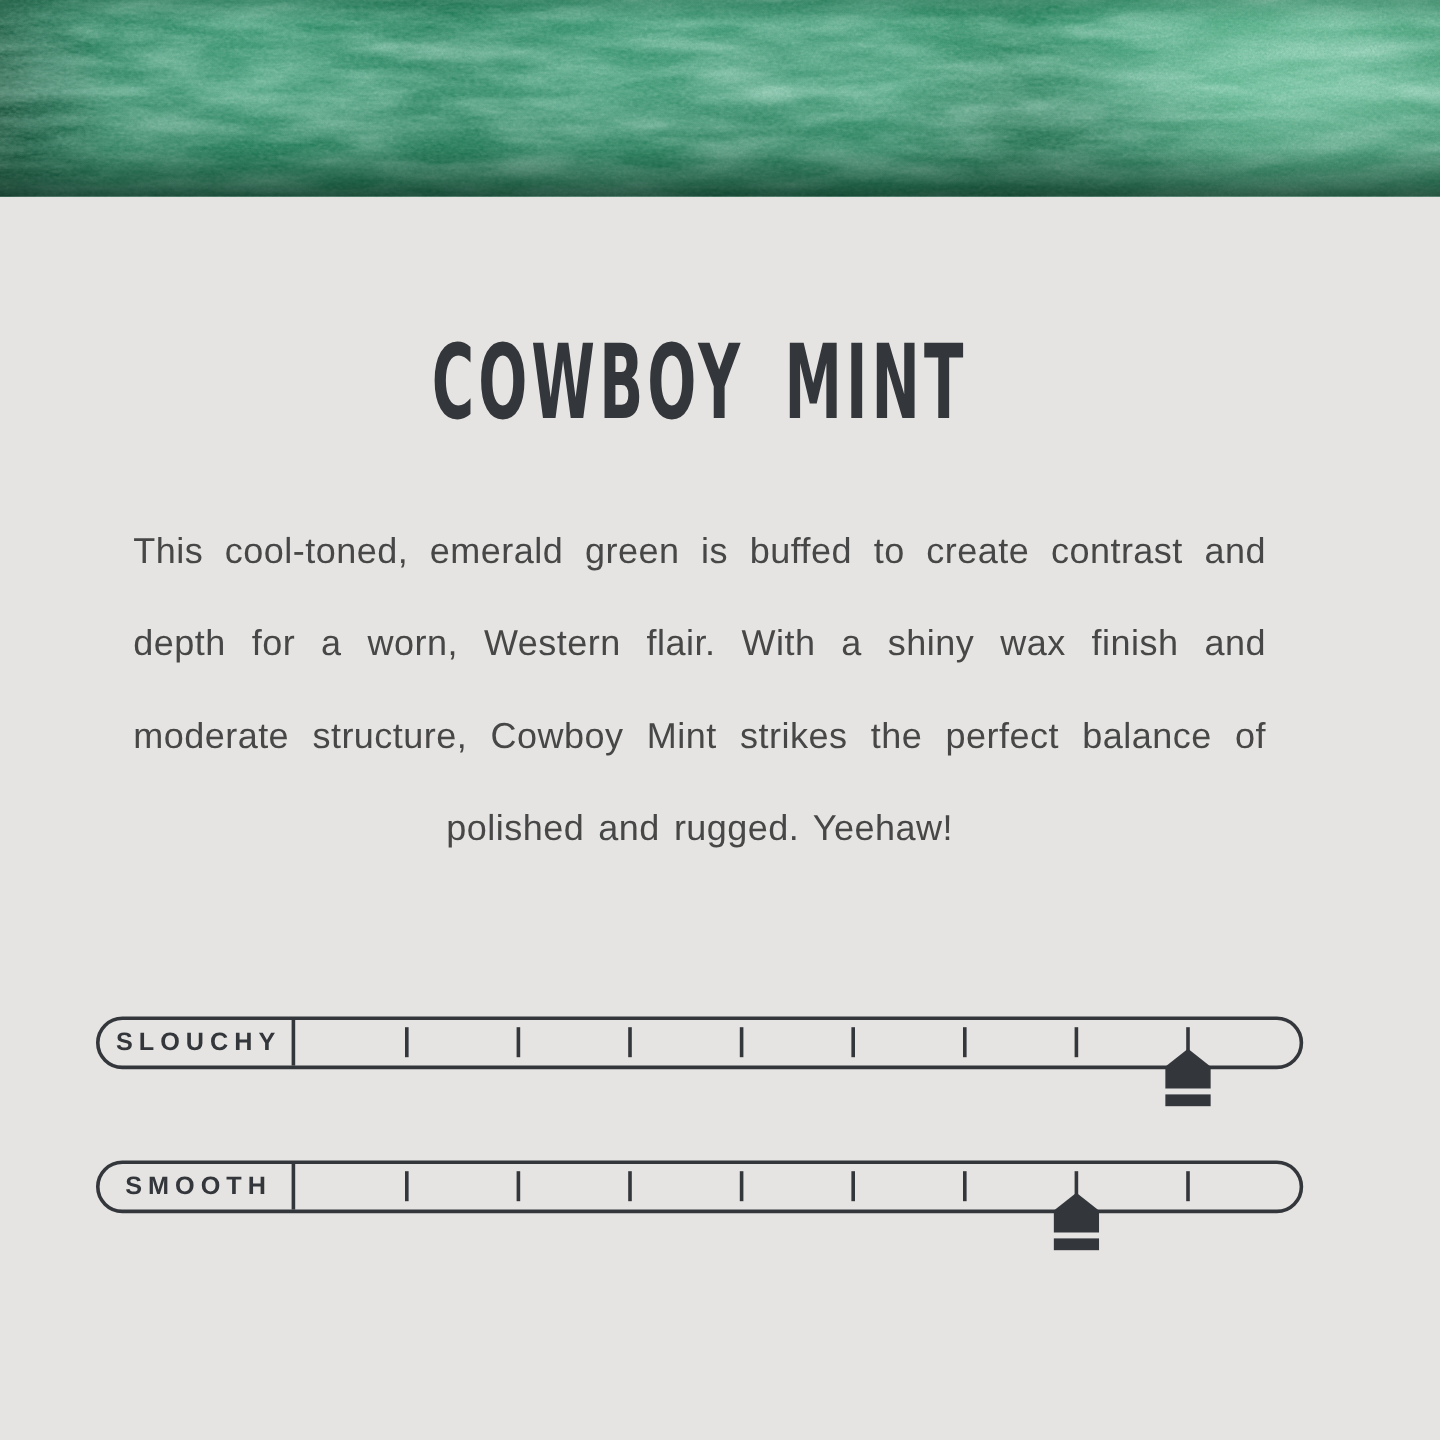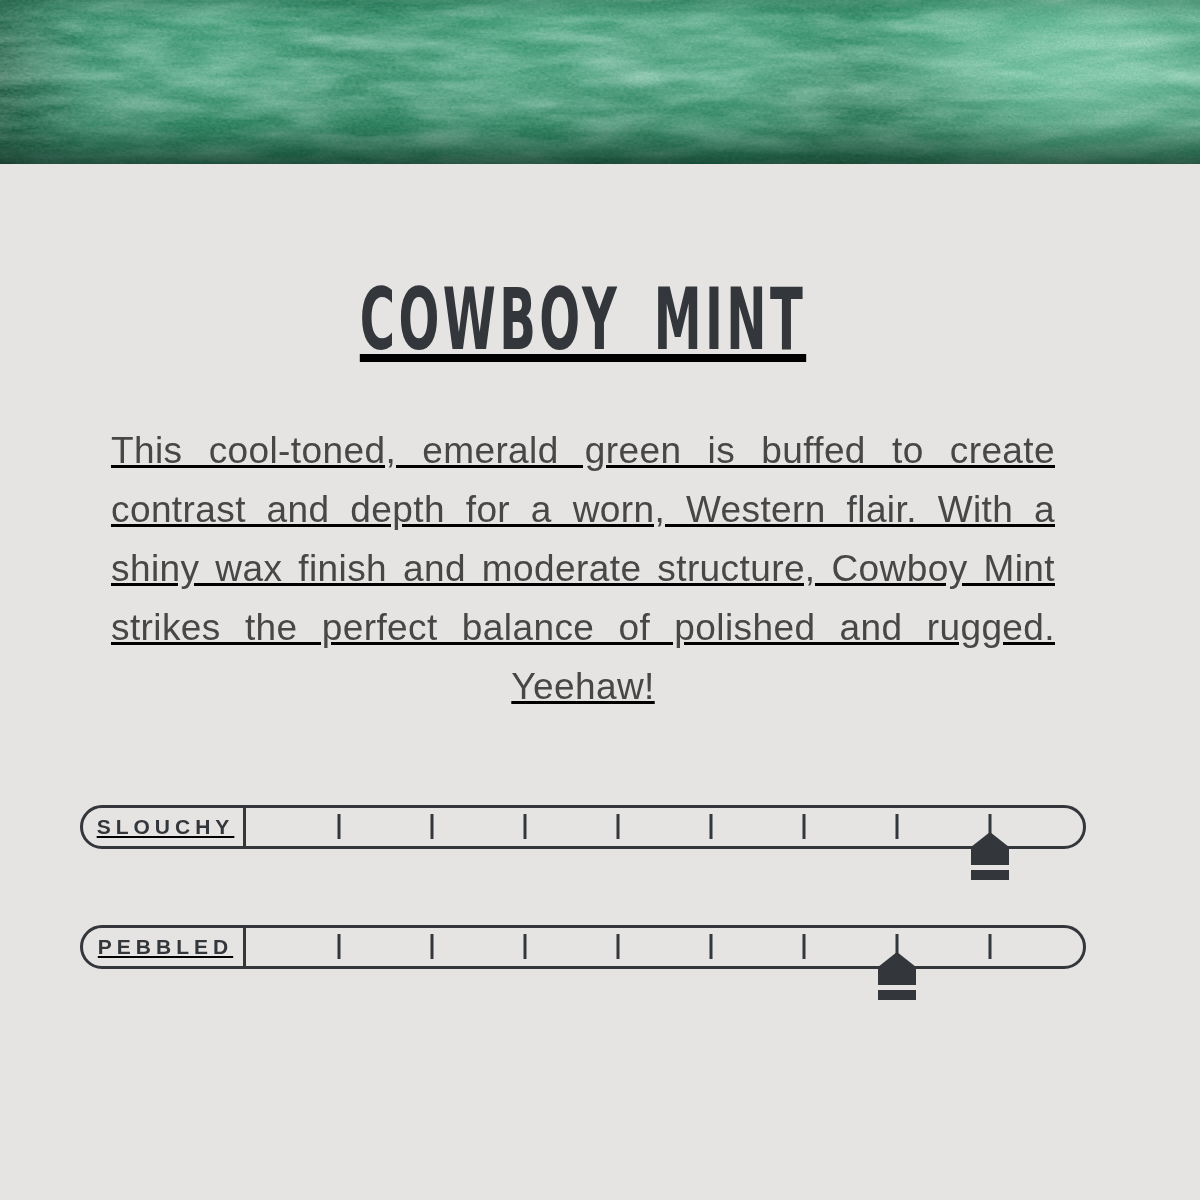--- a/index.html
+++ b/index.html
@@ -7,21 +7,21 @@
     --ink:#33363a;
     --body-text:#474747;
   }
   *{margin:0;padding:0;box-sizing:border-box;}
   html,body{width:1200px;height:1200px;}
   body{
     background:var(--bg);
     font-family:"Liberation Sans", sans-serif;
     overflow:hidden;
   }
-  .page{width:1166px;height:1200px;position:relative;text-decoration:underline;}
+  .page{width:1166px;height:1200px;position:relative;}
 
   
   .banner{width:1200px;height:164px;overflow:hidden;}
   .banner svg{display:block;width:100%;height:164px;}
 
   
   .title{
     margin-top:112px;
     font-family:"DejaVu Sans", sans-serif;
     font-weight:bold;
@@ -33,41 +33,41 @@
     text-align:center;
     transform:scaleX(0.56);
     transform-origin:center;
     white-space:nowrap;
   }
 
   
   .description{
     width:944px;
     margin:59px auto 0;
-    font-size:37px;
-    line-height:59px;
+    font-size:30px;
+    line-height:77px;
     letter-spacing:0.4px;
     word-spacing:3px;
     color:var(--body-text);
     text-align:justify;
     text-align-last:center;
   }
 
   
   .scales{width:1006px;margin:0 auto;}
   .scale{
     position:relative;
     display:flex;
     width:1006px;
     height:44px;
     border:3px solid var(--ink);
     border-radius:22px;
     margin-top:76px;
   }
-  .scale.first{margin-top:89px;}
+  .scale.first{margin-top:118px;}
   .scale-cell{
     flex:0 0 163px;
     display:flex;
     align-items:center;
     justify-content:center;
     font-weight:bold;
     font-size:21px;
     letter-spacing:5px;
     padding-left:5px;  
     color:var(--ink);
@@ -189,21 +189,21 @@
           <span class="tick" style="left: 66.6667%;"></span>
           <span class="tick" style="left: 77.7778%;"></span>
           <span class="tick" style="left: 88.8889%;"></span>
           <svg class="marker" viewBox="0 0 38 48" style="left: 88.8889%;">
             <path d="M19 0 L38 15 L38 33 L0 33 L0 15 Z"></path>
             <rect x="0" y="38" width="38" height="10"></rect>
           </svg>
         </div>
       </div>
       <div class="scale">
-        <div class="scale-cell left">PEBBLED</div>
+        <div class="scale-cell left">SMOOTH</div>
         <div class="scale-track">
           <span class="tick" style="left: 11.1111%;"></span>
           <span class="tick" style="left: 22.2222%;"></span>
           <span class="tick" style="left: 33.3333%;"></span>
           <span class="tick" style="left: 44.4444%;"></span>
           <span class="tick" style="left: 55.5556%;"></span>
           <span class="tick" style="left: 66.6667%;"></span>
           <span class="tick" style="left: 77.7778%;"></span>
           <span class="tick" style="left: 88.8889%;"></span>
           <svg class="marker" viewBox="0 0 38 48" style="left: 77.7778%;">

